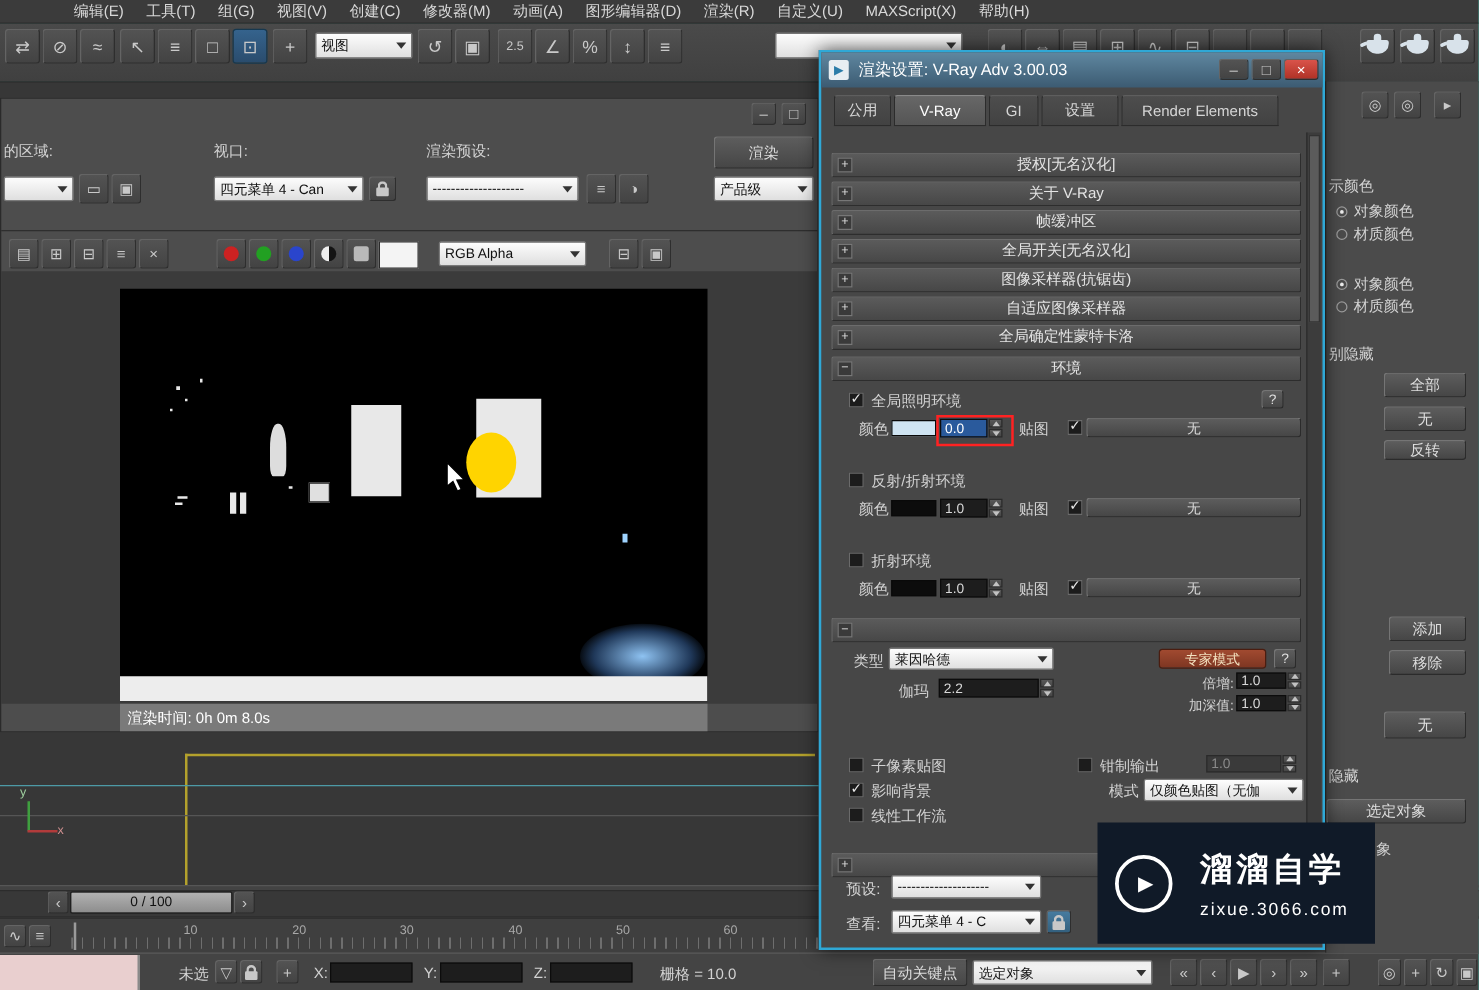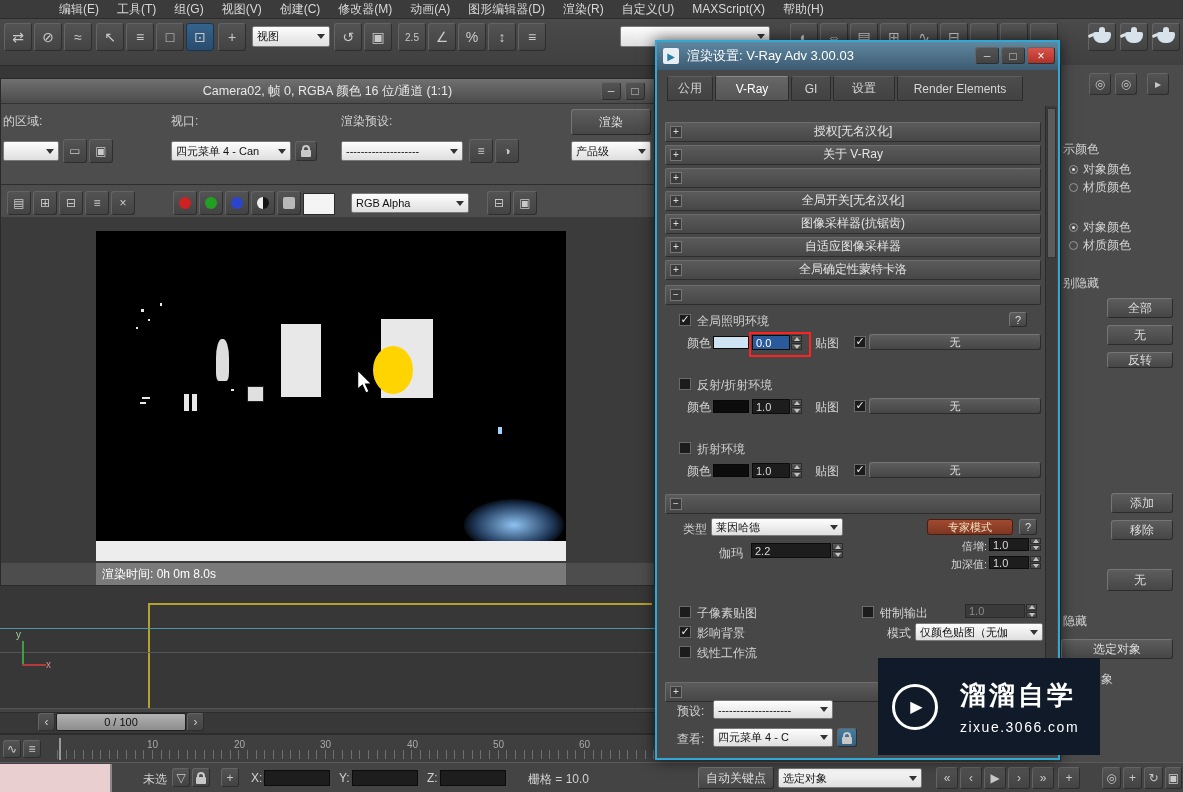--- a/index.html
+++ b/index.html
@@ -195,23 +195,20 @@
     <div class="tile sm" style="left:1008px;top:4px">›</div>
     <div class="tile sm" style="left:1032px;top:4px">»</div>
     <div class="tile sm" style="left:1058px;top:4px">+</div>
     <div class="tile sm" style="left:1102px;top:4px;width:19px">◎</div>
     <div class="tile sm" style="left:1123px;top:4px;width:19px">+</div>
     <div class="tile sm" style="left:1144px;top:4px;width:19px">↻</div>
     <div class="tile sm" style="left:1165px;top:4px;width:17px">▣</div>
   </div>
 
   <div style="position:absolute;left:0;top:78px;width:655px;height:508px;background:#4d4d4d;border:1px solid #2a2a2a;box-sizing:border-box;z-index:10">
-    <div style="position:absolute;left:0;top:0;width:100%;height:25px;background:linear-gradient(#707070,#4b4b4b);border-bottom:1px solid #333;display:flex;align-items:center;justify-content:center;color:#e8e8e8;font-size:12.5px;box-sizing:border-box">
-      <span>Camera02, 帧 0, RGBA 颜色 16 位/通道 (1:1)</span>
-    </div>
     <div class="tile sm" style="left:600px;top:3px;width:20px;height:18px">–</div>
     <div class="tile sm" style="left:624px;top:3px;width:20px;height:18px">□</div>
 
     <span class="lbl" style="left:2px;top:34px">的区域:</span>
     <span class="lbl" style="left:170px;top:34px">视口:</span>
     <span class="lbl" style="left:340px;top:34px">渲染预设:</span>
     <div class="btn" style="left:570px;top:30px;width:80px;height:26px">渲染</div>
 
     <div class="combo" style="left:2px;top:62px;width:56px">
       <span class="cv"></span>
@@ -351,40 +348,42 @@
     <div class="rollout" style="left:8px;top:80px;width:376px">
         <span class="pm">+</span>
         <span class="rt">授权[无名汉化]</span>
       </div>
     <div class="rollout" style="left:8px;top:103px;width:376px">
         <span class="pm">+</span>
         <span class="rt">关于 V-Ray</span>
       </div>
     <div class="rollout" style="left:8px;top:126px;width:376px">
         <span class="pm">+</span>
+        <span class="rt">帧缓冲区</span>
       </div>
     <div class="rollout" style="left:8px;top:149px;width:376px">
         <span class="pm">+</span>
         <span class="rt">全局开关[无名汉化]</span>
       </div>
     <div class="rollout" style="left:8px;top:172px;width:376px">
         <span class="pm">+</span>
         <span class="rt">图像采样器(抗锯齿)</span>
       </div>
     <div class="rollout" style="left:8px;top:195px;width:376px">
         <span class="pm">+</span>
         <span class="rt">自适应图像采样器</span>
       </div>
     <div class="rollout" style="left:8px;top:218px;width:376px">
         <span class="pm">+</span>
         <span class="rt">全局确定性蒙特卡洛</span>
       </div>
 
     <div class="rollout" style="left:8px;top:243px;width:376px">
         <span class="pm">−</span>
+        <span class="rt">环境</span>
       </div>
 
     <span class="chk on" style="left:22px;top:272px"></span>
     <span class="lbl" style="left:40px;top:271px">全局照明环境</span>
     <div class="btn" style="left:352px;top:270px;width:18px;height:15px;font-size:11px">?</div>
 
     <span class="lbl" style="left:30px;top:293px">颜色</span>
     <div class="swatch" style="left:56px;top:294px;width:36px;height:13px;background:#cfe4f2"></div>
     <div class="numbox sel" style="left:95px;top:293px;width:38px;height:15px">0.0</div>
     <span class="spin" style="left:134px;top:293px;height:15px">

